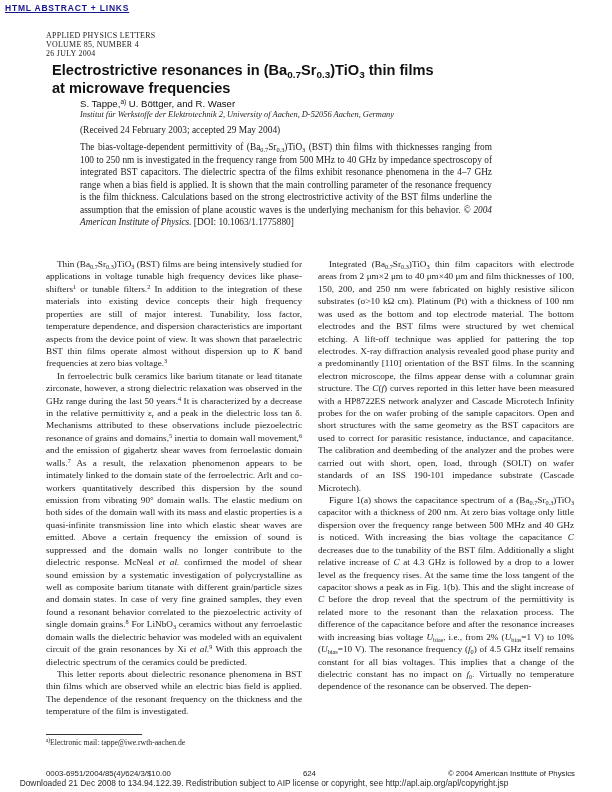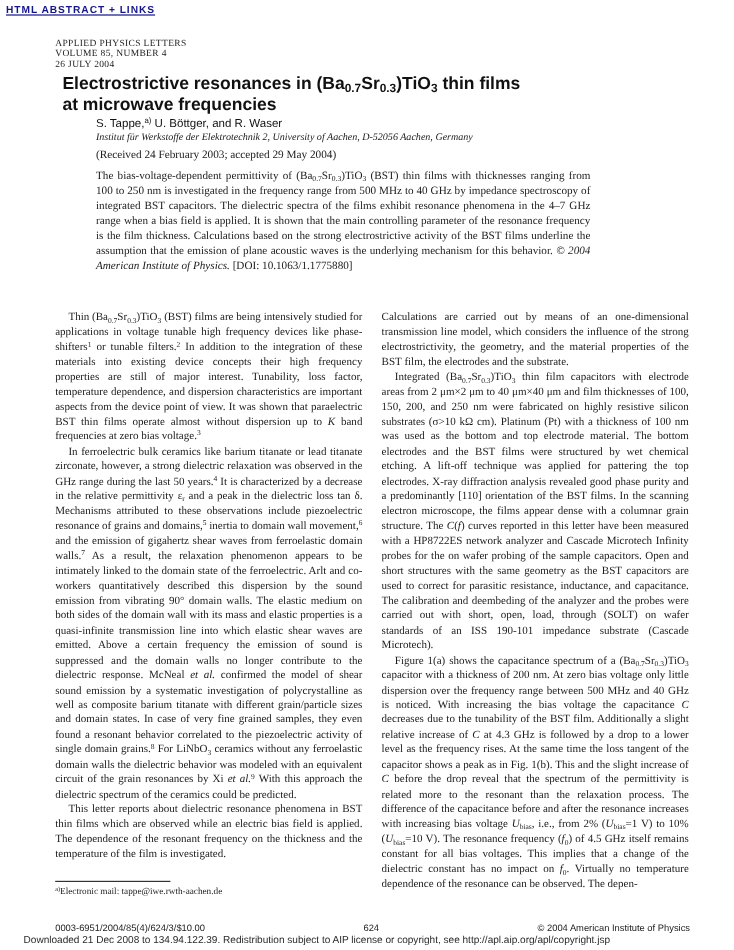--- a/index.html
+++ b/index.html
@@ -89,21 +89,20 @@
 
 <div class="abstract">The bias-voltage-dependent permittivity of (Ba<sub>0.7</sub>Sr<sub>0.3</sub>)TiO<sub>3</sub> (BST) thin films with thicknesses ranging from 100 to 250 nm is investigated in the frequency range from 500 MHz to 40 GHz by impedance spectroscopy of integrated BST capacitors. The dielectric spectra of the films exhibit resonance phenomena in the 4–7 GHz range when a bias field is applied. It is shown that the main controlling parameter of the resonance frequency is the film thickness. Calculations based on the strong electrostrictive activity of the BST films underline the assumption that the emission of plane acoustic waves is the underlying mechanism for this behavior. <i>© 2004 American Institute of Physics.</i> [DOI: 10.1063/1.1775880]</div>
 
 <div class="columns">
   <div class="col">
     <p>Thin (Ba<sub>0.7</sub>Sr<sub>0.3</sub>)TiO<sub>3</sub> (BST) films are being intensively studied for applications in voltage tunable high frequency devices like phase-shifters<sup>1</sup> or tunable filters.<sup>2</sup> In addition to the integration of these materials into existing device concepts their high frequency properties are still of major interest. Tunability, loss factor, temperature dependence, and dispersion characteristics are important aspects from the device point of view. It was shown that paraelectric BST thin films operate almost without dispersion up to <i>K</i> band frequencies at zero bias voltage.<sup>3</sup></p>
     <p>In ferroelectric bulk ceramics like barium titanate or lead titanate zirconate, however, a strong dielectric relaxation was observed in the GHz range during the last 50 years.<sup>4</sup> It is characterized by a decrease in the relative permittivity ε<sub>r</sub> and a peak in the dielectric loss tan δ. Mechanisms attributed to these observations include piezoelectric resonance of grains and domains,<sup>5</sup> inertia to domain wall movement,<sup>6</sup> and the emission of gigahertz shear waves from ferroelastic domain walls.<sup>7</sup> As a result, the relaxation phenomenon appears to be intimately linked to the domain state of the ferroelectric. Arlt and co-workers quantitatively described this dispersion by the sound emission from vibrating 90° domain walls. The elastic medium on both sides of the domain wall with its mass and elastic properties is a quasi-infinite transmission line into which elastic shear waves are emitted. Above a certain frequency the emission of sound is suppressed and the domain walls no longer contribute to the dielectric response. McNeal <i>et al.</i> confirmed the model of shear sound emission by a systematic investigation of polycrystalline as well as composite barium titanate with different grain/particle sizes and domain states. In case of very fine grained samples, they even found a resonant behavior correlated to the piezoelectric activity of single domain grains.<sup>8</sup> For LiNbO<sub>3</sub> ceramics without any ferroelastic domain walls the dielectric behavior was modeled with an equivalent circuit of the grain resonances by Xi <i>et al.</i><sup>9</sup> With this approach the dielectric spectrum of the ceramics could be predicted.</p>
     <p>This letter reports about dielectric resonance phenomena in BST thin films which are observed while an electric bias field is applied. The dependence of the resonant frequency on the thickness and the temperature of the film is investigated.</p>
   </div>
   <div class="col">
-    <p class="no-indent">Calculations are carried out by means of an one-dimensional transmission line model, which considers the influence of the strong electrostrictivity, the geometry, and the material properties of the BST film, the electrodes and the substrate.</p>
     <p>Integrated (Ba<sub>0.7</sub>Sr<sub>0.3</sub>)TiO<sub>3</sub> thin film capacitors with electrode areas from 2 μm×2 μm to 40 μm×40 μm and film thicknesses of 100, 150, 200, and 250 nm were fabricated on highly resistive silicon substrates (σ&gt;10 kΩ cm). Platinum (Pt) with a thickness of 100 nm was used as the bottom and top electrode material. The bottom electrodes and the BST films were structured by wet chemical etching. A lift-off technique was applied for pattering the top electrodes. X-ray diffraction analysis revealed good phase purity and a predominantly [110] orientation of the BST films. In the scanning electron microscope, the films appear dense with a columnar grain structure. The <i>C</i>(<i>f</i>) curves reported in this letter have been measured with a HP8722ES network analyzer and Cascade Microtech Infinity probes for the on wafer probing of the sample capacitors. Open and short structures with the same geometry as the BST capacitors are used to correct for parasitic resistance, inductance, and capacitance. The calibration and deembeding of the analyzer and the probes were carried out with short, open, load, through (SOLT) on wafer standards of an ISS 190-101 impedance substrate (Cascade Microtech).</p>
     <p>Figure 1(a) shows the capacitance spectrum of a (Ba<sub>0.7</sub>Sr<sub>0.3</sub>)TiO<sub>3</sub> capacitor with a thickness of 200 nm. At zero bias voltage only little dispersion over the frequency range between 500 MHz and 40 GHz is noticed. With increasing the bias voltage the capacitance <i>C</i> decreases due to the tunability of the BST film. Additionally a slight relative increase of <i>C</i> at 4.3 GHz is followed by a drop to a lower level as the frequency rises. At the same time the loss tangent of the capacitor shows a peak as in Fig. 1(b). This and the slight increase of <i>C</i> before the drop reveal that the spectrum of the permittivity is related more to the resonant than the relaxation process. The difference of the capacitance before and after the resonance increases with increasing bias voltage <i>U</i><sub>bias</sub>, i.e., from 2% (<i>U</i><sub>bias</sub>=1 V) to 10% (<i>U</i><sub>bias</sub>=10 V). The resonance frequency (<i>f</i><sub>0</sub>) of 4.5 GHz itself remains constant for all bias voltages. This implies that a change of the dielectric constant has no impact on <i>f</i><sub>0</sub>. Virtually no temperature dependence of the resonance can be observed. The depen-</p>
   </div>
 </div>
 
 <div class="footnote">
   <div class="footnote-rule"></div>
   <div class="footnote-text"><sup>a)</sup>Electronic mail: tappe@iwe.rwth-aachen.de</div>
 </div>
 

